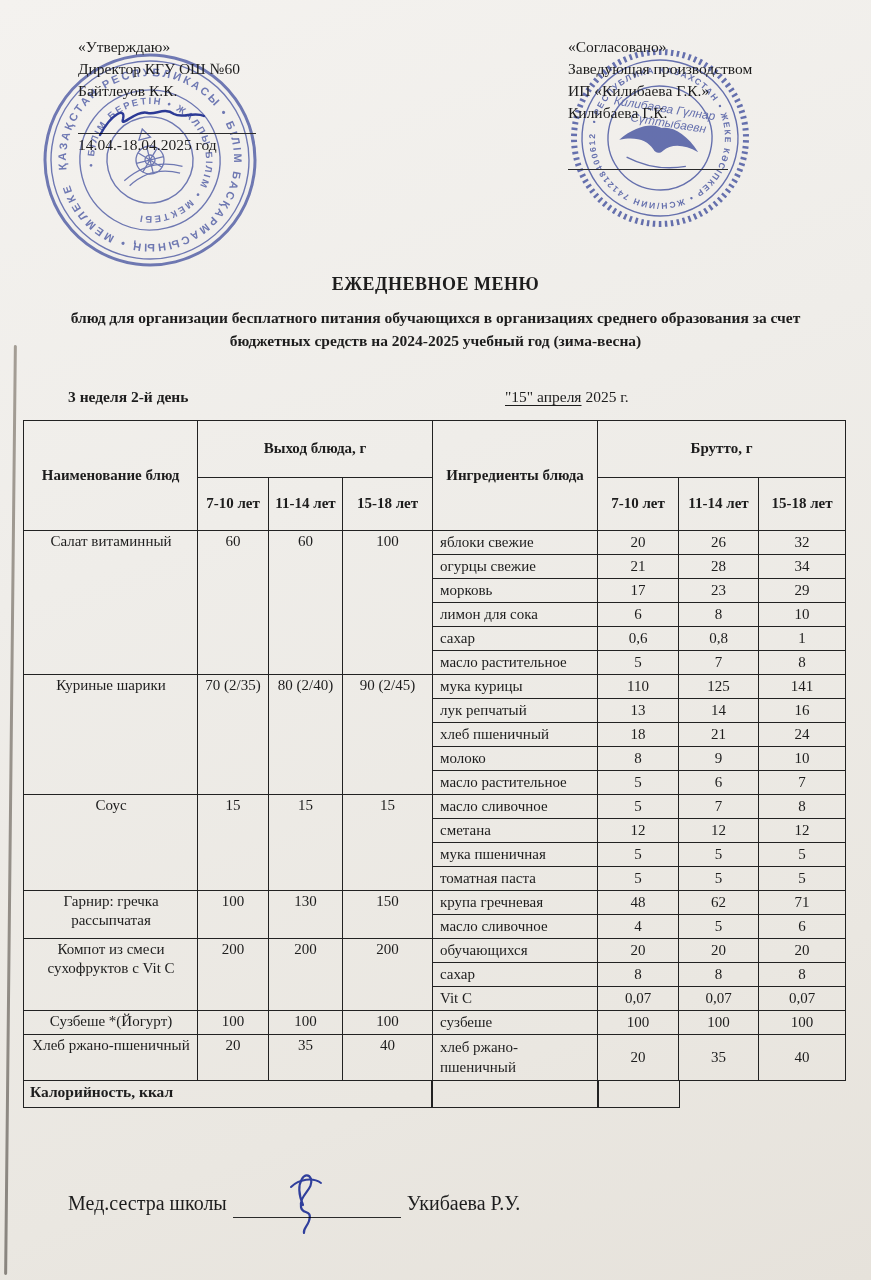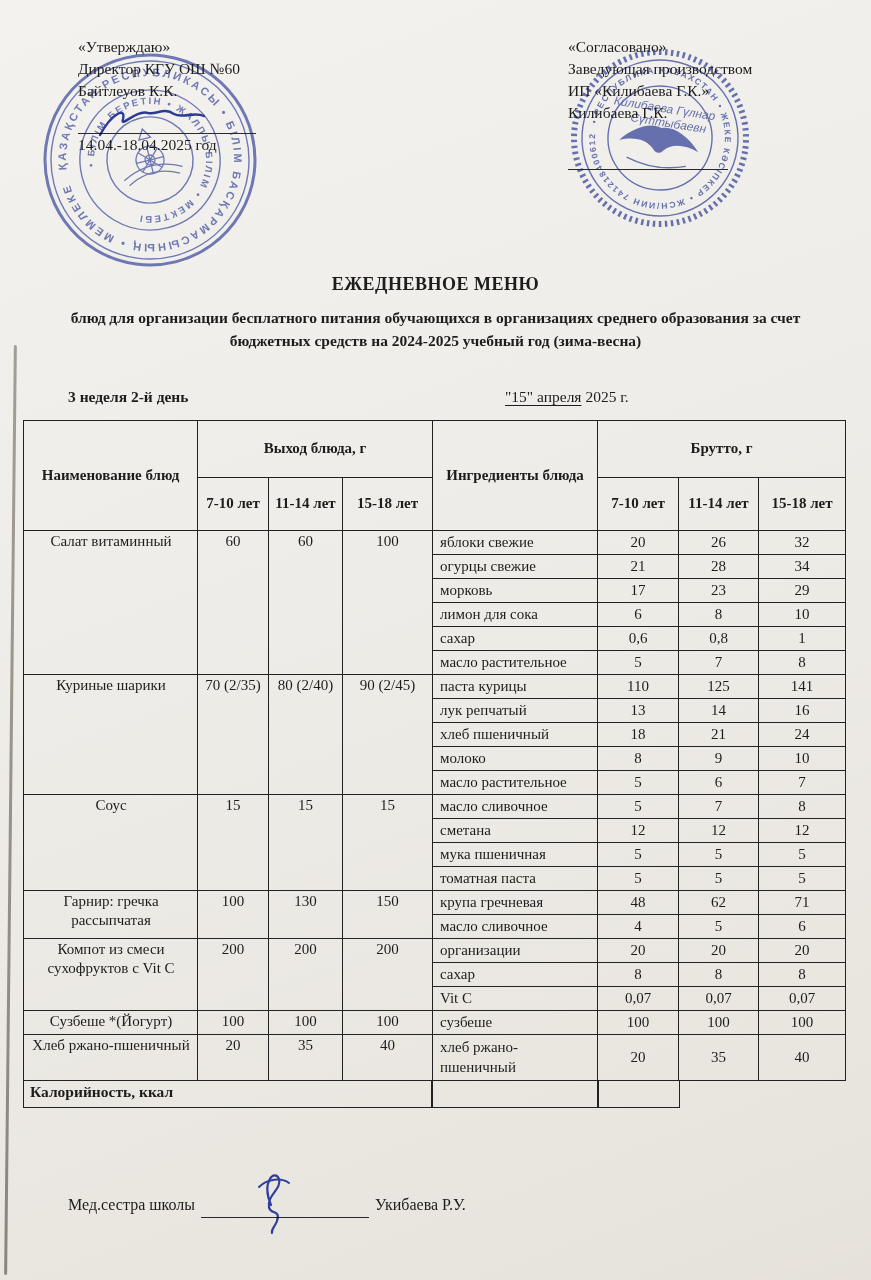--- a/index.html
+++ b/index.html
@@ -54,22 +54,22 @@
   td.ing   { text-align: left; padding-left: 7px; white-space: nowrap; }
   td.ing.wrap { white-space: normal; }
   td.g     { text-align: center; }
   
   #cal-row { display: flex; width: 822px; }
   #cal-row .c { border: 1.5px solid #222; border-top: none; height: 27px; }
   #cal-label { width: 409px; font-weight: bold; font-size: 15.5px; padding: 2px 6px; }
   #cal-c1 { width: 166px; border-left: none; }
   #cal-c2 { width: 82px;  border-left: none; }
   
-  #footer { position: absolute; left: 68px; top: 1192px; display: flex; align-items: center;
-            font-size: 16px; z-index: 3; }
+  #footer { position: absolute; left: 68px; top: 1192px; display: flex; align-items: flex-start;
+            font-size: 20px; z-index: 3; }
   #footer .sigline { width: 168px; margin: 0 6px; height: 26px; border-bottom-width: 1.4px; }
   #footer .sig-svg { left: 40px; bottom: -20px; }
 </style>
 </head>
 <body>
 
 <div id="paper">
 
   <div class="edge-line"></div>
 
@@ -217,21 +217,21 @@
             <td class="g">5</td>
             <td class="g">7</td>
             <td class="g">8</td>
           </tr>
 
       <tr class="r">
         <td class="dname" rowspan="5">Куриные шарики</td>
         <td class="pout" rowspan="5">70 (2/35)</td>
         <td class="pout" rowspan="5">80 (2/40)</td>
         <td class="pout" rowspan="5">90 (2/45)</td>
-        <td class="ing">паста курицы</td>
+        <td class="ing">мука курицы</td>
         <td class="g">110</td>
         <td class="g">125</td>
         <td class="g">141</td>
       </tr>
       <tr class="r">
             <td class="ing">лук репчатый</td>
             <td class="g">13</td>
             <td class="g">14</td>
             <td class="g">16</td>
           </tr>
@@ -298,21 +298,21 @@
             <td class="g">4</td>
             <td class="g">5</td>
             <td class="g">6</td>
           </tr>
 
       <tr class="r">
         <td class="dname" rowspan="3">Компот из смеси сухофруктов с Vit C</td>
         <td class="pout" rowspan="3">200</td>
         <td class="pout" rowspan="3">200</td>
         <td class="pout" rowspan="3">200</td>
-        <td class="ing">организации</td>
+        <td class="ing">обучающихся</td>
         <td class="g">20</td>
         <td class="g">20</td>
         <td class="g">20</td>
       </tr>
       <tr class="r">
             <td class="ing">сахар</td>
             <td class="g">8</td>
             <td class="g">8</td>
             <td class="g">8</td>
           </tr>

